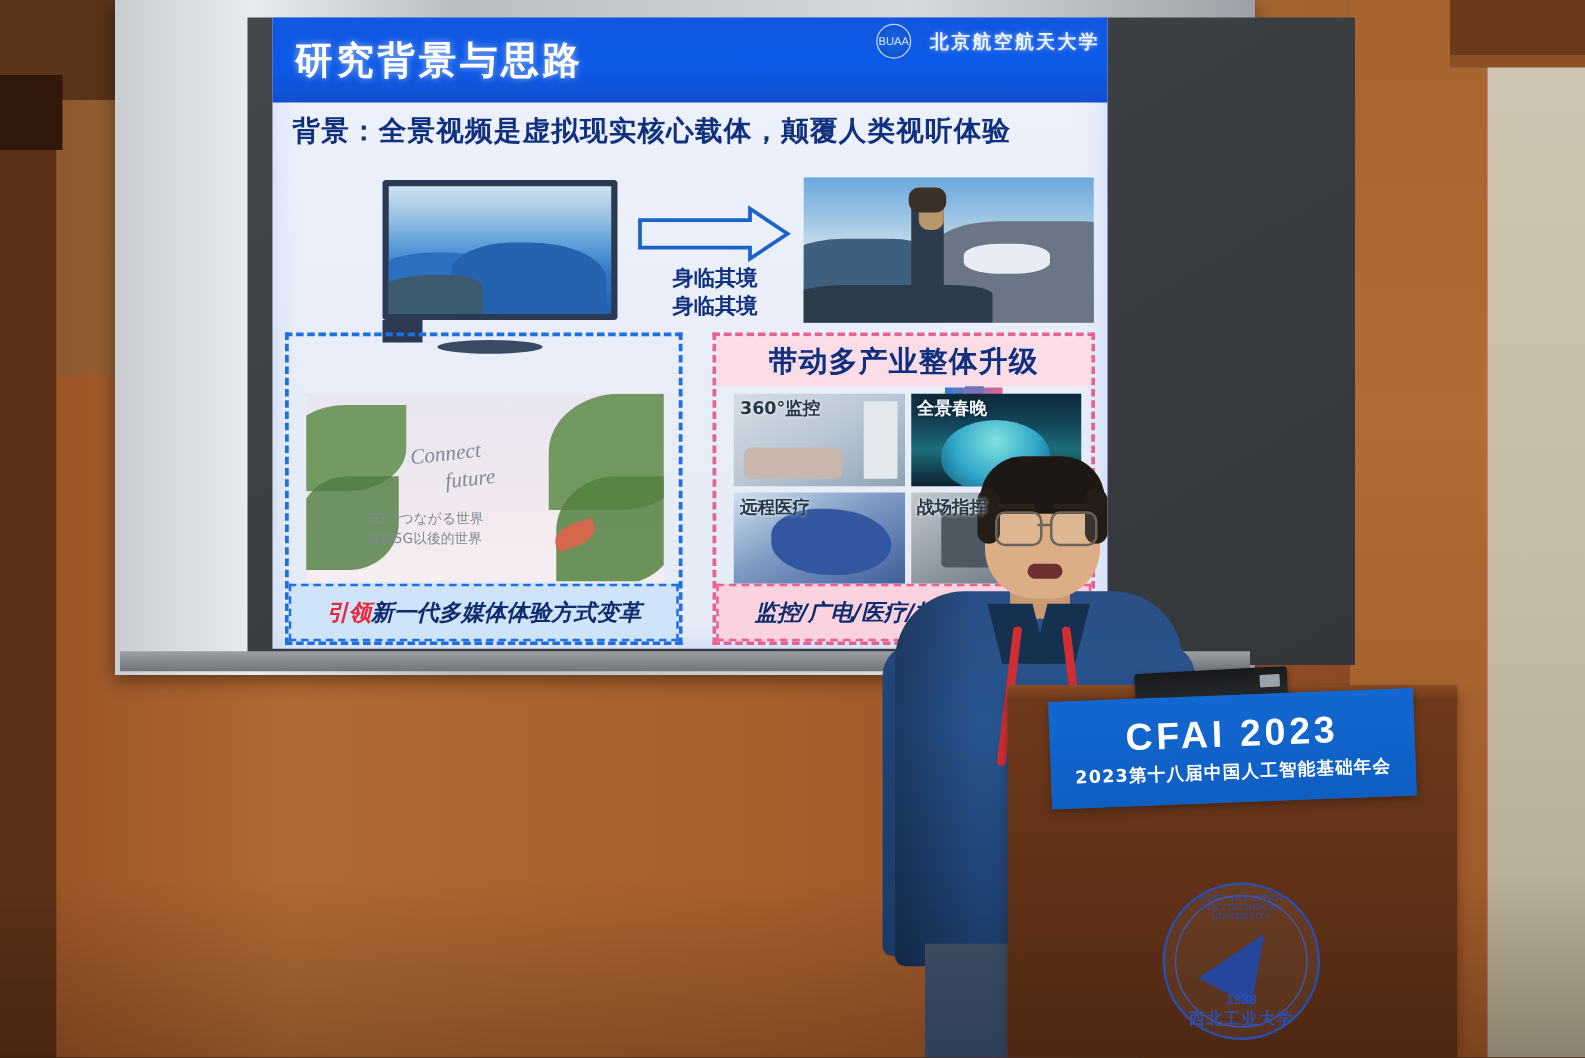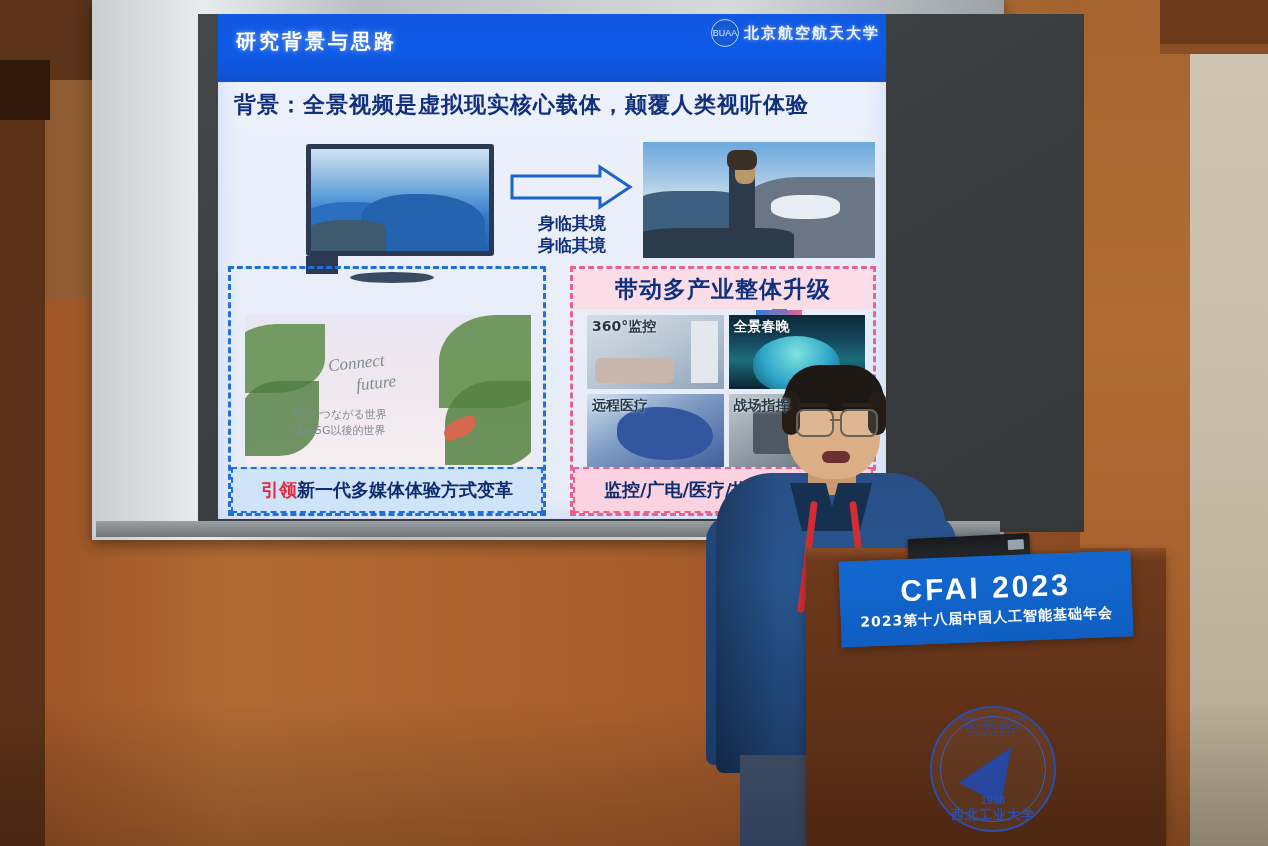--- a/index.html
+++ b/index.html
@@ -42,25 +42,25 @@
     background:linear-gradient(to bottom right,#44484b,#3a3e41 50%,#34383b);}
   .frame-bottom{position:absolute;left:96px;top:521px;width:904px;height:16px;
     background:linear-gradient(to bottom,#9aa0a4,#6f7579);}
 
   
   .slide{position:absolute;left:218px;top:14px;width:668px;height:505px;
     background:linear-gradient(to bottom,#eef2fb 0%,#e9eef9 45%,#e6ecf7 100%);
     box-shadow:0 0 22px rgba(120,160,255,.30) inset;}
   .slide-title-bar{position:absolute;left:0;top:0;width:668px;height:68px;
     background:linear-gradient(to bottom,#1157e0,#0d5ae8 55%,#1150cf);}
-  .slide-title{position:absolute;left:18px;top:14px;color:#ffffff;font-size:20px;
+  .slide-title{position:absolute;left:18px;top:14px;color:#ffffff;font-size:30px;
     font-weight:700;letter-spacing:3px;text-shadow:0 0 6px rgba(255,255,255,.55);
     font-family:"DejaVu Sans","Liberation Sans",sans-serif;}
 
-  .univ-logo{position:absolute;right:6px;top:4px;height:30px;display:flex;align-items:center;gap:5px;}
+  .univ-logo{position:absolute;right:6px;top:4px;height:30px;display:flex;align-items:center;gap:15px;}
   .univ-seal{width:26px;height:26px;border-radius:50%;border:1.6px solid #bcd8ff;
     display:flex;align-items:center;justify-content:center;color:#dcebff;font-size:9px;
     background:radial-gradient(circle,#1a63e8,#0f4ec0);}
   .univ-name{color:#eaf3ff;font-size:15px;font-weight:700;letter-spacing:2px;
     font-family:"DejaVu Sans","Liberation Sans",sans-serif;text-shadow:0 0 4px rgba(255,255,255,.5);}
 
   .slide-subtitle{position:absolute;left:16px;top:76px;width:640px;color:#10307e;
     font-size:22px;font-weight:700;letter-spacing:1px;
     font-family:"DejaVu Sans","Liberation Sans",sans-serif;}
 
@@ -102,21 +102,21 @@
   .panel-head{position:absolute;left:0;top:0;width:100%;height:40px;
     display:flex;align-items:center;justify-content:center;
     font-size:23px;font-weight:700;color:#10307e;letter-spacing:1px;
     font-family:"DejaVu Sans","Liberation Sans",sans-serif;}
   .panel-head.left{background:#dbeafb;}
   .panel-head.right{background:#fbdde8;}
 
   .panel-foot{position:absolute;left:0;bottom:0;width:100%;height:46px;
     display:flex;align-items:center;justify-content:center;
     font-size:18px;font-weight:600;color:#0f2d6e;
-    font-family:"DejaVu Sans","Liberation Sans",sans-serif;}
+    font-family:"DejaVu Sans","Liberation Sans",sans-serif;font-style:italic;}
   .panel-foot.left{background:#cfe4f8;border:2px dashed #1f6fe0;box-sizing:border-box;}
   .panel-foot.right{background:#fbd2e0;border:2px dashed #e8628f;box-sizing:border-box;}
   .red-em{color:#e8283c;}
 
   
   .ad-photo{position:absolute;left:14px;top:46px;width:286px;height:150px;overflow:hidden;
     background:linear-gradient(to bottom,#e9e6f2,#efe7ee 45%,#f6eef0);}
   .leaf{position:absolute;border-radius:50% 0 50% 0;}
   .ad-script{position:absolute;left:84px;top:34px;width:120px;color:#6b7b86;font-size:17px;
     font-style:italic;font-family:"Liberation Serif",serif;line-height:22px;opacity:.85;

